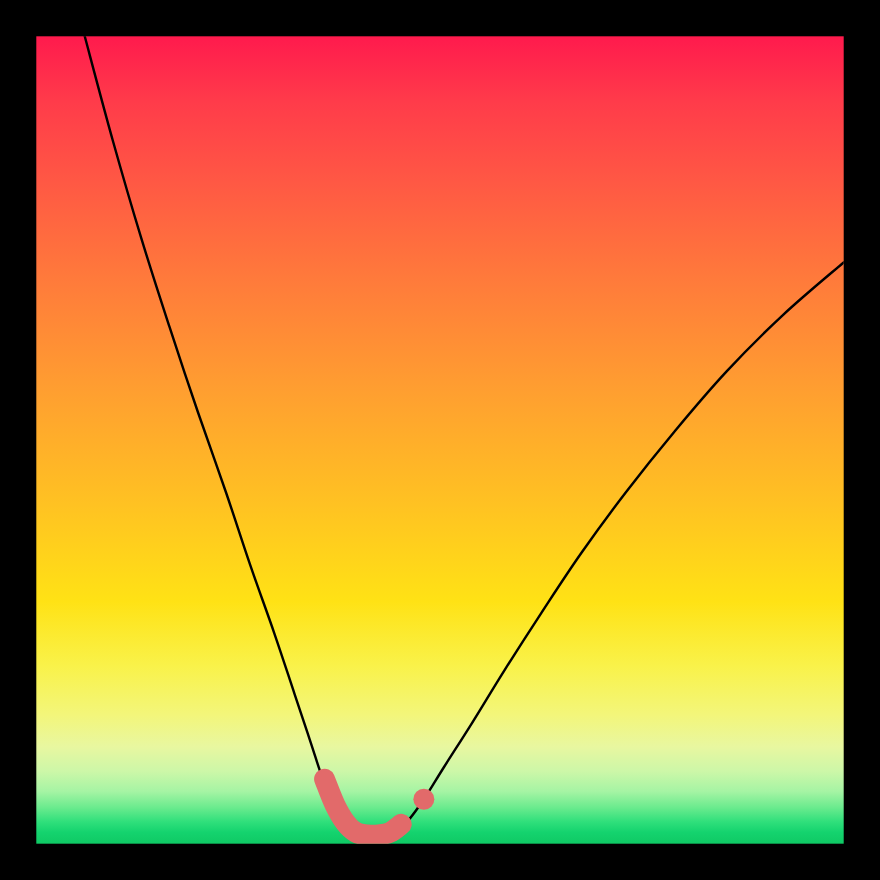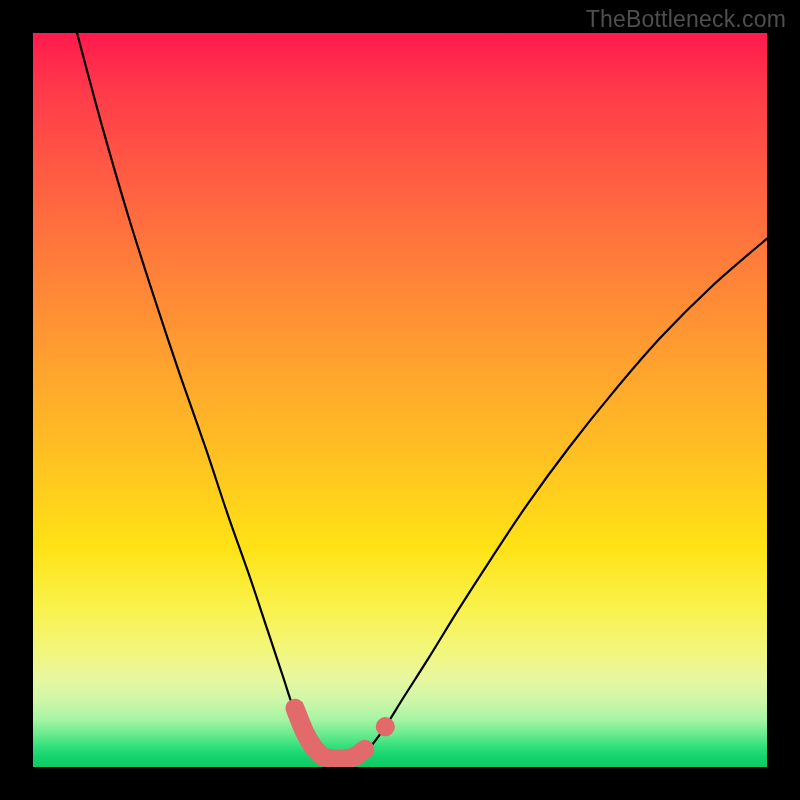--- a/index.html
+++ b/index.html
@@ -60,21 +60,20 @@
     font-size: 23px;
     letter-spacing: 0.2px;
     font-weight: 400;
     user-select: none;
   }
 </style>
 </head>
 <body>
 
 <div class="stage">
-  <div class="watermark">TheBottleneck.com</div>
 
   <div class="plot-area">
     <svg class="curve-svg" viewBox="0 0 734 734" preserveAspectRatio="none">
       <path id="curve1-path" fill="none" stroke="#000000" stroke-width="2.2" stroke-linecap="round" d="M 44.04 0.00 C 48.66 17.18, 60.48 62.39, 69.73 95.42 C 78.98 128.45, 86.17 153.11, 95.42 183.50 C 104.67 213.89, 111.86 235.83, 121.11 264.24 C 130.36 292.65, 137.55 314.23, 146.80 341.31 C 156.05 368.39, 163.90 389.61, 172.49 414.71 C 181.08 439.81, 186.58 457.65, 194.51 480.77 C 202.44 503.89, 209.26 522.02, 216.53 543.16 C 223.80 564.30, 228.93 580.37, 234.88 598.21 C 240.83 616.05, 244.94 628.38, 249.56 642.25 C 254.18 656.12, 256.61 665.11, 260.57 675.28 C 264.53 685.45, 267.62 691.90, 271.58 698.77 C 275.54 705.64, 278.63 709.09, 282.59 713.45 C 286.55 717.81, 289.64 720.61, 293.60 722.99 C 297.56 725.37, 300.65 726.00, 304.61 726.66 C 308.57 727.32, 311.66 727.32, 315.62 726.66 C 319.58 726.00, 324.65 723.65, 326.63 722.99"></path>
       <path id="curve2-path" fill="none" stroke="#000000" stroke-width="2.2" stroke-linecap="round" d="M 326.63 722.99 C 328.61 721.27, 333.02 718.73, 337.64 713.45 C 342.26 708.16, 346.37 702.48, 352.32 693.63 C 358.27 684.78, 362.74 676.82, 370.67 664.27 C 378.60 651.72, 386.45 639.75, 396.36 623.90 C 406.27 608.05, 414.49 594.03, 425.72 576.19 C 436.95 558.35, 446.20 543.97, 458.75 524.81 C 471.30 505.65, 481.58 489.58, 495.45 469.76 C 509.32 449.94, 520.63 434.53, 535.82 414.71 C 551.01 394.89, 563.35 379.48, 579.86 359.66 C 596.38 339.84, 609.73 323.77, 627.57 304.61 C 645.41 285.45, 659.79 271.07, 678.95 253.23 C 698.11 235.39, 724.09 214.11, 734.00 205.52"></path>
       <path id="trough-path" fill="none" stroke="#e26a6a" stroke-width="19" stroke-linecap="round" stroke-linejoin="round" d="M 262.04 675.28 C 263.76 679.51, 268.14 691.63, 271.58 698.77 C 275.02 705.90, 277.69 710.42, 281.12 714.92 C 284.56 719.41, 287.10 721.74, 290.66 723.72 C 294.23 725.71, 297.24 725.53, 300.94 725.93 C 304.64 726.32, 307.52 726.32, 311.22 725.93 C 314.92 725.53, 317.79 725.44, 321.49 723.72 C 325.19 722.01, 329.92 717.71, 331.77 716.38"></path>
       <circle id="trough-dot" fill="#e26a6a" r="9.54" cx="352.32" cy="693.63"></circle>
     </svg>
   </div>
 </div>

